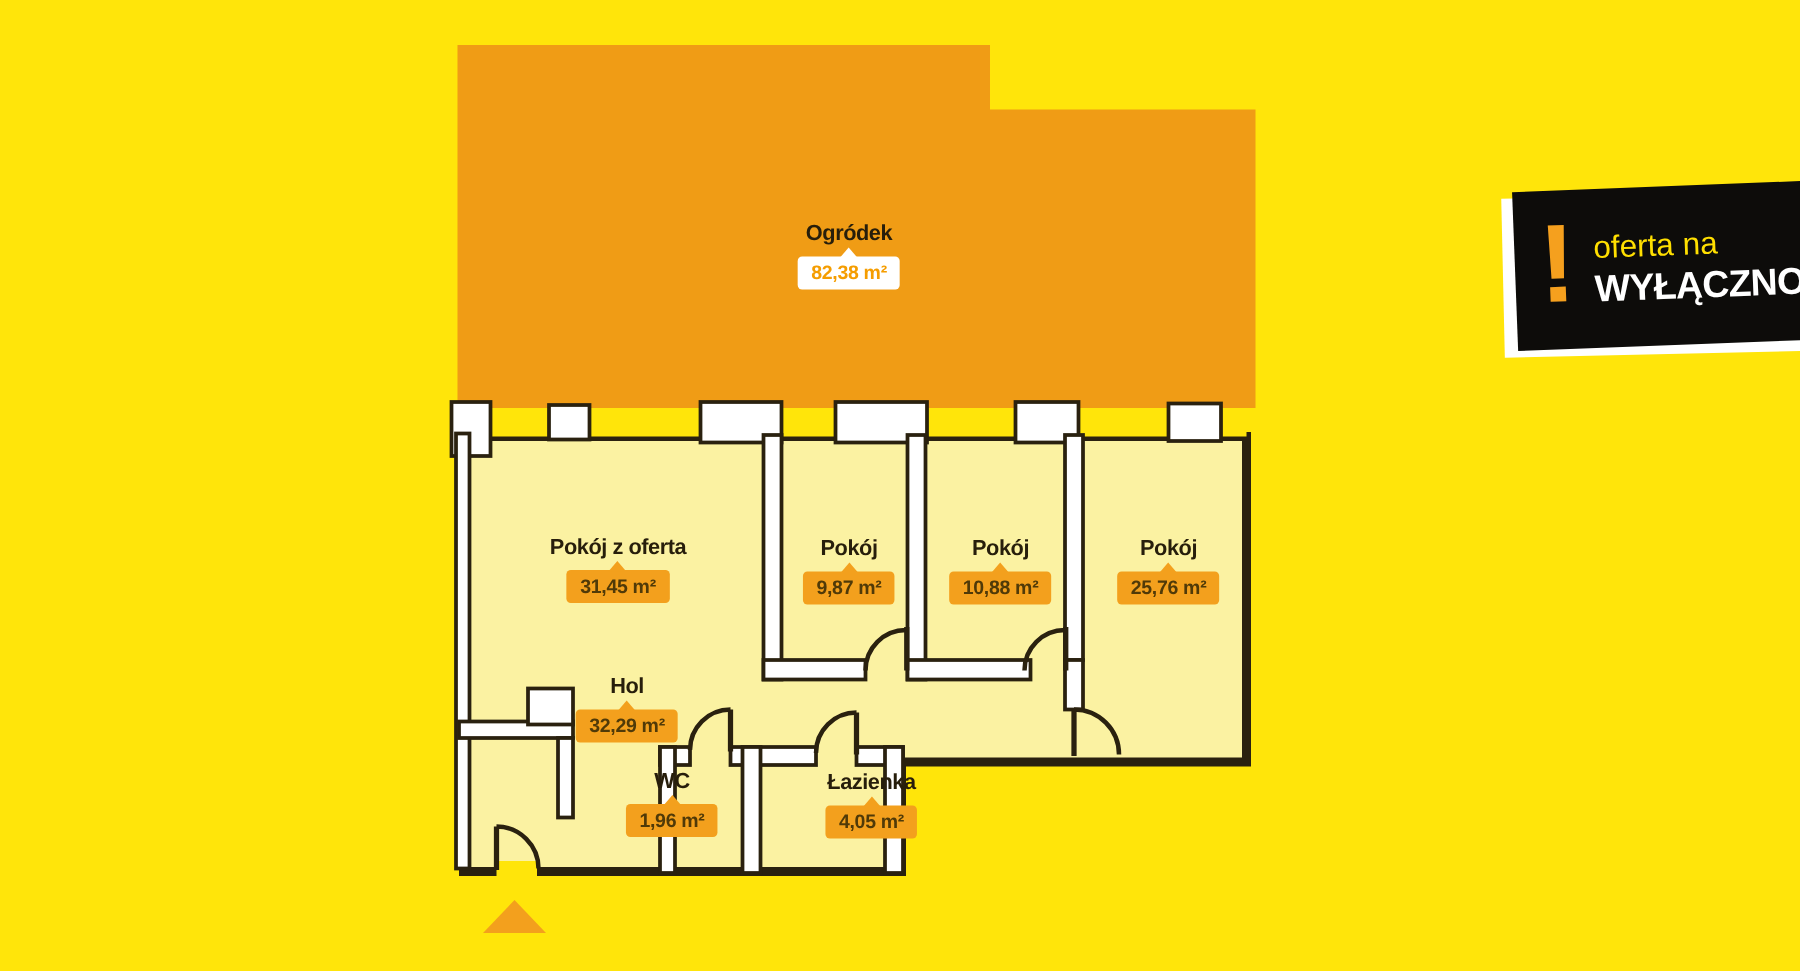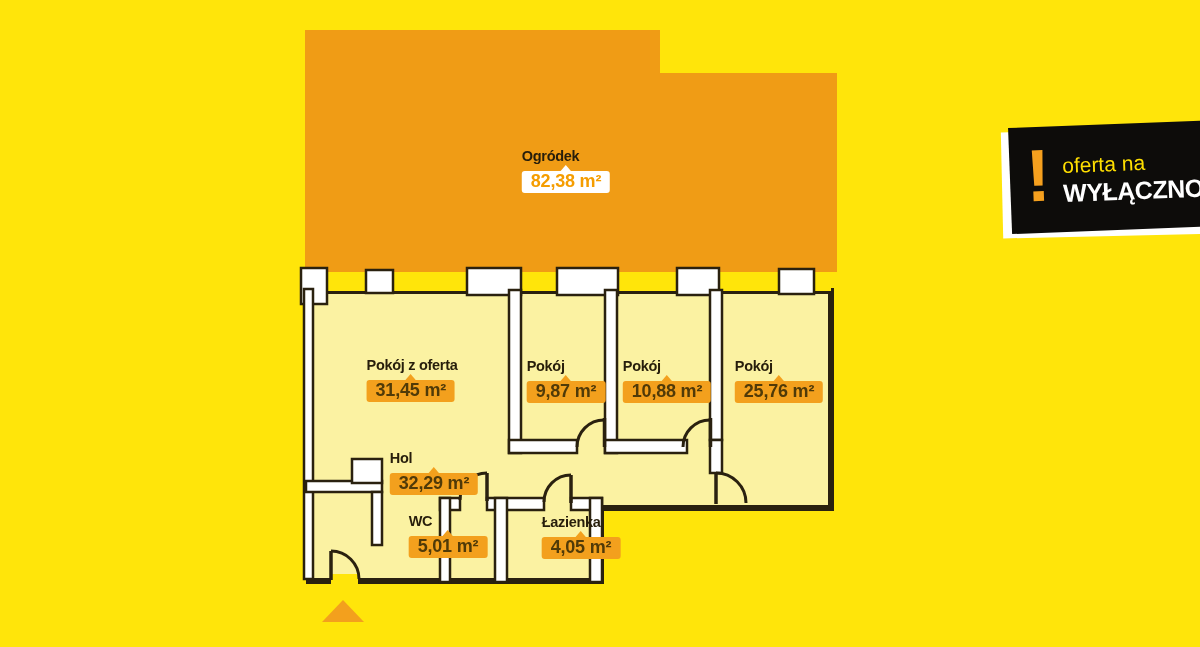--- a/index.html
+++ b/index.html
@@ -5,30 +5,30 @@
   html,body{margin:0;padding:0;}
   body{
     width:1200px;height:647px;position:relative;overflow:hidden;
     background:#ffe50a;
     font-family:"Liberation Sans","DejaVu Sans",sans-serif;
   }
   #plan-svg{position:absolute;left:0;top:0;}
   
   .plabel{
     position:absolute;transform:translateX(-50%);
-    text-align:left;white-space:nowrap;z-index:5;
+    text-align:center;white-space:nowrap;z-index:5;
   }
   .plabel .pname{
     font-weight:700;font-size:14.5px;letter-spacing:-0.3px;
     color:#271e0b;margin-bottom:7px;line-height:16px;
   }
   .abadge{
     position:relative;display:inline-block;
     background:#f3a01d;color:#503a08;
-    font-weight:700;font-size:18px;letter-spacing:-0.2px;
+    font-weight:700;font-size:13px;letter-spacing:-0.2px;
     padding:3px 9px 4px;border-radius:3px;line-height:15px;
   }
   .abadge::before{
     content:"";position:absolute;top:-6px;left:50%;margin-left:-6px;
     border-left:6px solid transparent;border-right:6px solid transparent;
     border-bottom:7px solid #f3a01d;
   }
   .abadge.white{background:#ffffff;color:#f59d00;}
   .abadge.white::before{border-bottom-color:#ffffff;}
   
@@ -140,28 +140,28 @@
 <div class="plabel" style="left:667px;top:358px">
   <div class="pname">Pokój</div>
   <div class="abadge">10,88 m²</div>
 </div>
 
 <div class="plabel" style="left:779px;top:358px">
   <div class="pname">Pokój</div>
   <div class="abadge">25,76 m²</div>
 </div>
 
-<div class="plabel" style="left:434px;top:450px">
+<div class="plabel" style="left:418px;top:450px">
   <div class="pname">Hol</div>
   <div class="abadge">32,29 m²</div>
 </div>
 
 <div class="plabel" style="left:448px;top:513px">
   <div class="pname">WC</div>
-  <div class="abadge">5,01 m²</div>
+  <div class="abadge">1,96 m²</div>
 </div>
 
 <div class="plabel" style="left:581px;top:514px">
   <div class="pname">Łazienka</div>
   <div class="abadge">4,05 m²</div>
 </div>
 
 <div class="sticker">
   <div class="backing"></div>
   <div class="face">

